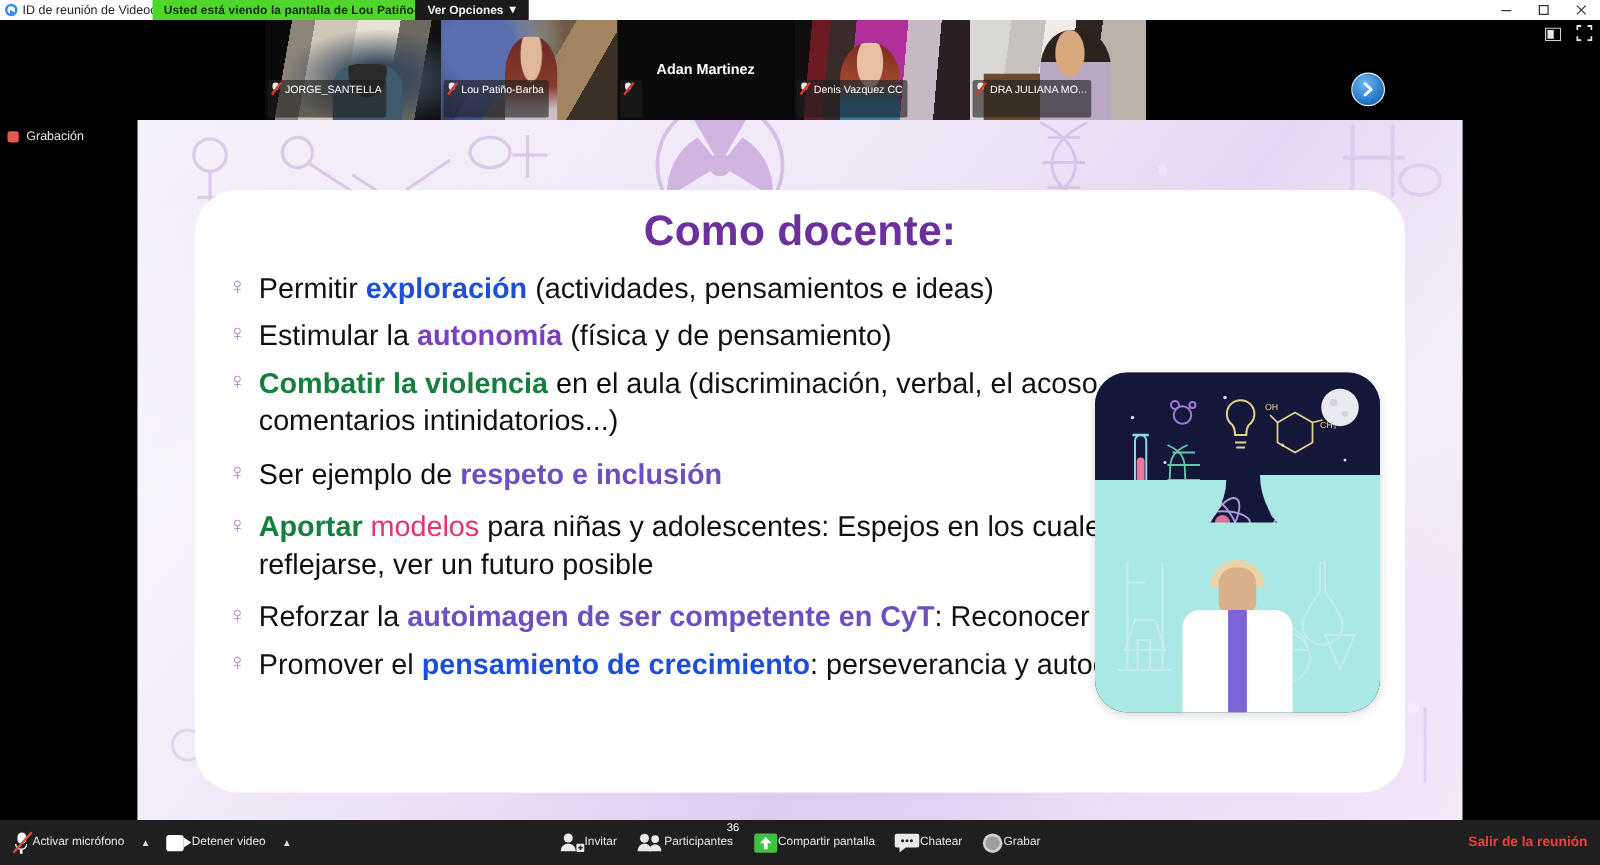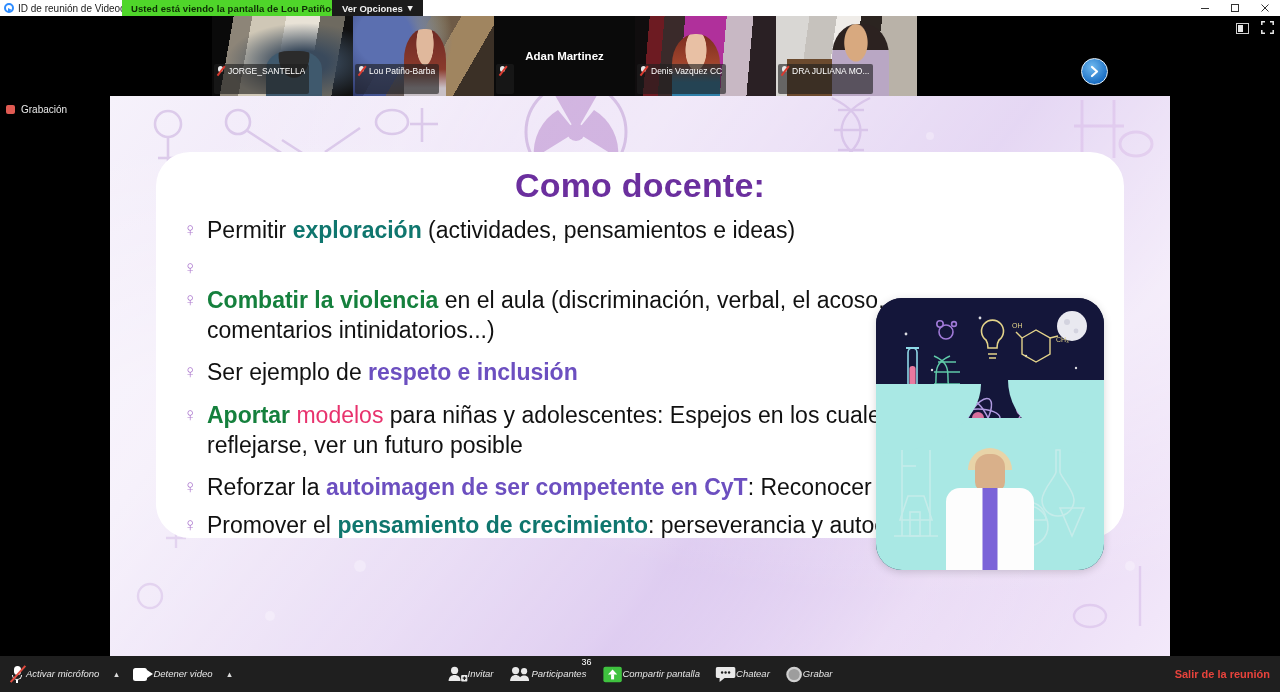--- a/index.html
+++ b/index.html
@@ -151,41 +151,41 @@
     position: absolute; left: 110px; top: 96px; width: 1060px; height: 560px;
     overflow: hidden;
     background:
       radial-gradient(ellipse at 78% 16%, rgba(255,255,255,.55) 0 26%, transparent 62%),
       radial-gradient(ellipse at 18% 80%, rgba(255,255,255,.45) 0 28%, transparent 65%),
       linear-gradient(128deg, #f6f2fb 0%, #efe6f8 22%, #d9c3ee 46%, #c6a7e6 62%, #e7d6f4 80%, #f3e9fa 100%);
   }
   .slide-deco { position: absolute; inset: 0; opacity: .5; pointer-events: none; }
 
   .slide-card {
-    position: absolute; left: 46px; top: 56px; width: 968px; height: 386px;
+    position: absolute; left: 46px; top: 56px; width: 968px; height: 482px;
     background: #ffffff; border-radius: 34px;
   }
   .slide-title {
     text-align: center; color: #6b2f9e; font-weight: 700;
     font-size: 34px; letter-spacing: .2px; margin-top: 14px;
   }
   .bullets { padding: 10px 0 0 26px; }
   .bullet {
     display: flex; align-items: flex-start; gap: 9px;
     font-size: 23px; line-height: 1.31; color: #111;
     margin-bottom: 8px;
   }
   .bullet .venus {
     flex: 0 0 auto; width: 16px; margin-top: 5px;
     color: #b07fd0; font-size: 19px; line-height: 1; text-align: center;
   }
   .bullet .btext { max-width: 700px; }
   .bullet.wide .btext { max-width: 980px; }
   .bullet.line-gap { margin-bottom: 12px; }
-  .b-blue   { color: #0f766e; font-weight: 700; }
+  .b-blue   { color: #1d4ed8; font-weight: 700; }
   .b-purple { color: #7b3fc4; font-weight: 700; }
   .b-purple2{ color: #6c4fc0; font-weight: 700; }
   .b-red    { color: #15803d; font-weight: 700; }
   .b-pink   { color: #e8326d; font-weight: 400; }
   .b-bold   { font-weight: 400; }
 
   
   .illus {
     position: absolute; right: 20px; top: 146px; width: 228px; height: 272px;
     border-radius: 26px; overflow: hidden;
@@ -231,21 +231,21 @@
 
   
   .toolbar {
     position: absolute; left: 0; bottom: 0; width: 1280px; height: 36px;
     background: #1f1f1f; display: flex; align-items: center;
   }
   .tb-item {
     position: relative; display: flex; align-items: center;
     justify-content: flex-end; height: 36px; padding: 0 8px; min-width: 46px;
   }
-  .tb-item .lbl { font-size: 9.5px; color: #e6e6e6; white-space: nowrap; line-height: 12px; font-style: italic; }
+  .tb-item .lbl { font-size: 9.5px; color: #e6e6e6; white-space: nowrap; line-height: 12px; }
   .tb-item .ico { height: 19px; display: flex; align-items: center; justify-content: center; }
   .tb-caret {
     display: flex; align-items: center; justify-content: center;
     width: 18px; height: 36px; color: #dcdcdc; font-size: 9px;
   }
   .badge {
     position: absolute; top: 1px; right: 3px; font-size: 9px; color: #fff;
   }
   .tb-center { position: absolute; left: 50%; transform: translateX(-50%); display: flex; align-items: center; }
   .leave {
@@ -438,20 +438,21 @@
 
       <div class="bullets">
 
         <div class="bullet wide">
           <span class="venus">♀</span>
           <span class="btext"><span>Permitir </span><span class="b-blue">exploración</span><span class="b-bold"> (actividades, pensamientos e ideas)</span></span>
         </div>
 
         <div class="bullet">
           <span class="venus">♀</span>
+          <span class="btext"><span>Estimular la </span><span class="b-purple">autonomía</span><span> (física y de pensamiento)</span></span>
         </div>
 
         <div class="bullet line-gap">
           <span class="venus">♀</span>
           <span class="btext"><span class="b-red">Combatir la violencia</span><span class="b-bold"> en el aula</span><span> (discriminación, verbal, el acoso, comentarios intinidatorios...)</span></span>
         </div>
 
         <div class="bullet line-gap">
           <span class="venus">♀</span>
           <span class="btext"><span>Ser </span><span class="b-bold">ejemplo de </span><span class="b-purple2">respeto e inclusión</span></span>

